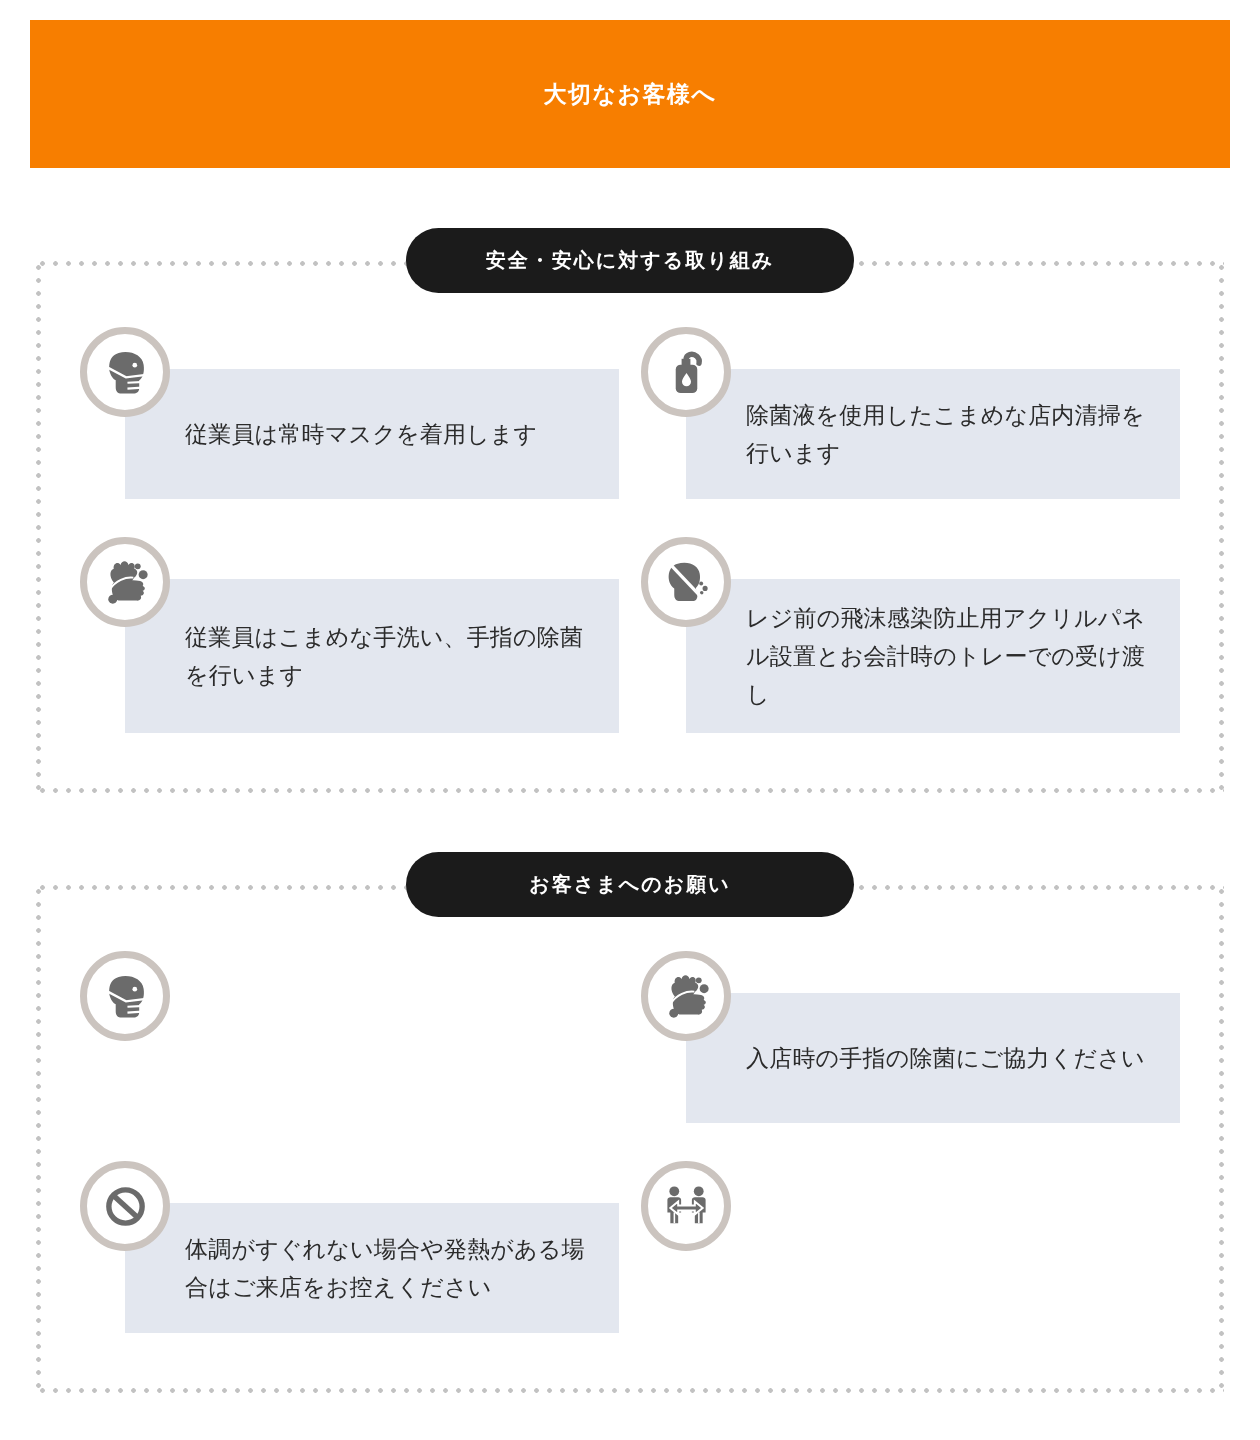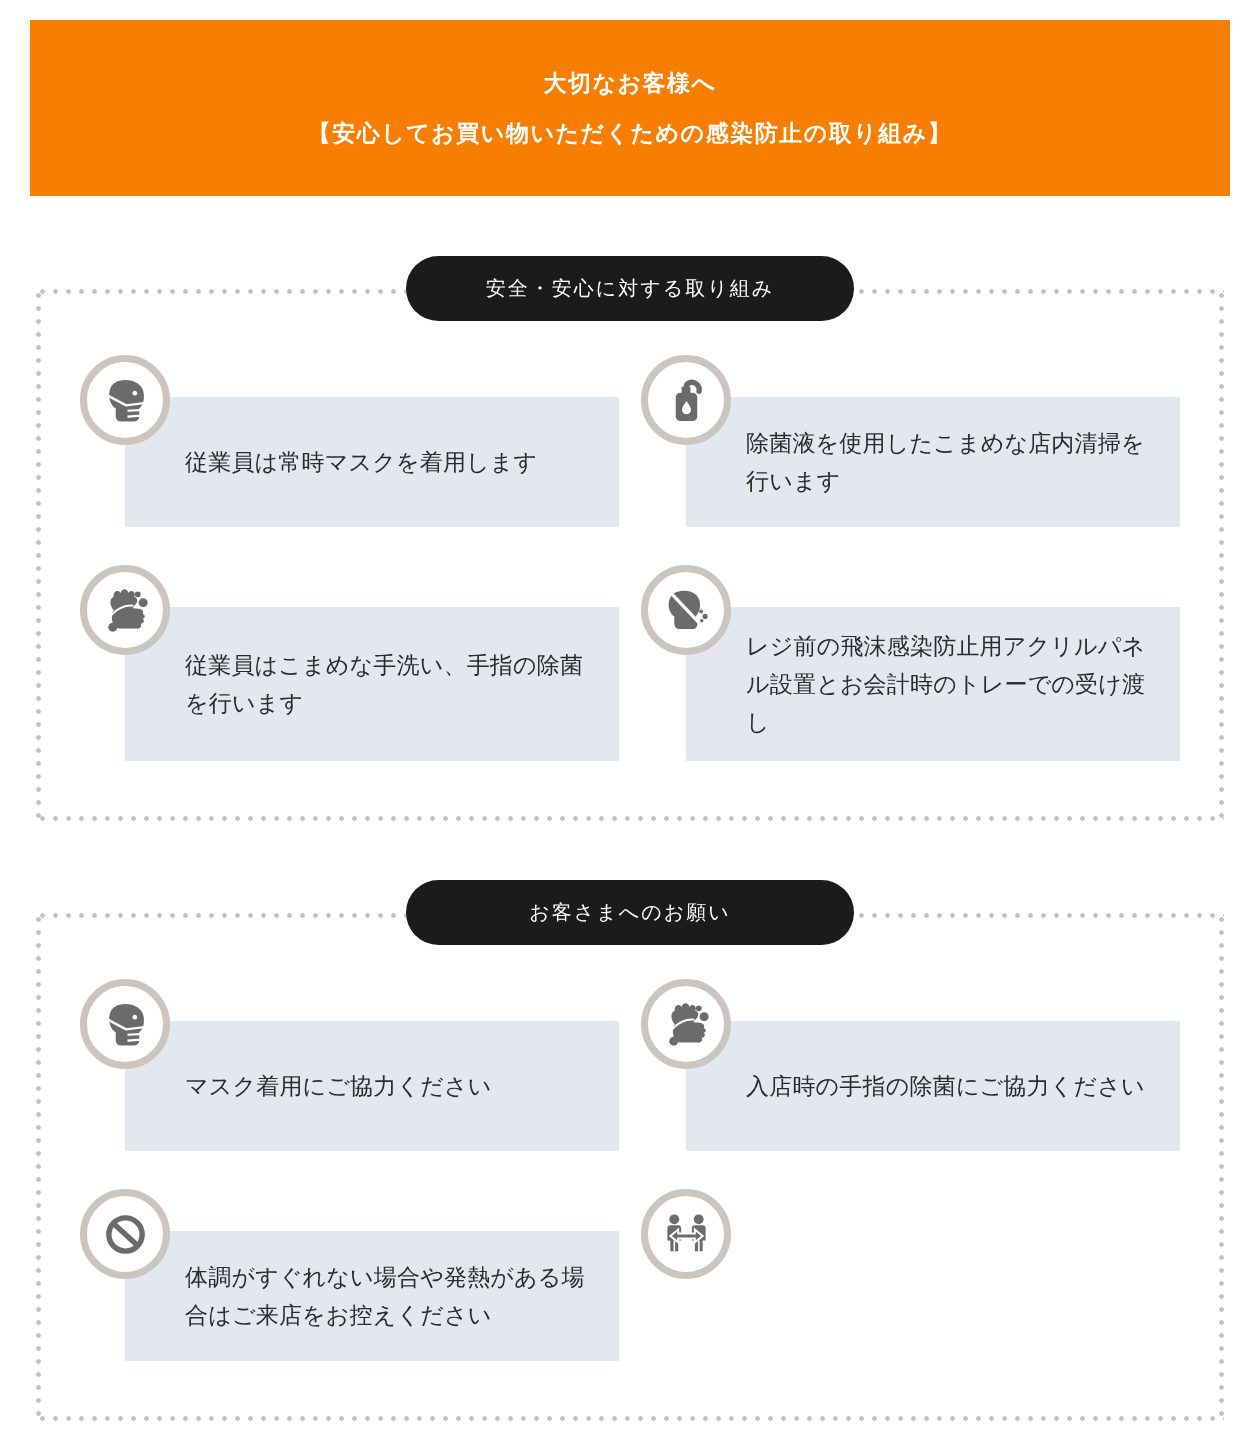--- a/index.html
+++ b/index.html
@@ -7,21 +7,21 @@
     width: 1260px;
     background: #ffffff;
     font-family: "Liberation Sans", "DejaVu Sans", sans-serif;
     color: #2b2b2b;
   }
   body { height: 1440px; overflow: hidden; }
 
   
   .banner {
     margin: 20px 30px 12px;
-    height: 176px;
+    height: 148px;
     background: #F77E00;
     color: #ffffff;
     display: flex;
     flex-direction: column;
     align-items: center;
     justify-content: center;
     text-align: center;
   }
   .banner .line {
     font-size: 23px;
@@ -54,21 +54,21 @@
     transform: translateX(-50%);
     width: 448px;
     height: 65px;
     background: #1b1b1b;
     color: #ffffff;
     border-radius: 33px;
     display: flex;
     align-items: center;
     justify-content: center;
     font-size: 20px;
-    font-weight: 400;
+    font-weight: 700;
     letter-spacing: 2px;
     white-space: nowrap;
   }
 
   .items-grid {
     display: grid;
     grid-template-columns: 1fr 1fr;
     column-gap: 22px;
     row-gap: 38px;
   }
@@ -104,21 +104,20 @@
     letter-spacing: 0.2px;
     font-weight: 500;
     word-break: break-all;
   }
 </style>
 </head>
 <body>
 
 <header class="banner">
   <div class="line">大切なお客様へ</div>
-  <div class="line">【安心してお買い物いただくための感染防止の取り組み】</div>
 </header>
 
 <section class="section">
   <div class="pill">
     <span>安全・安心に対する取り組み</span>
   </div>
 
   <div class="items-grid">
 
     <div class="item">
@@ -192,23 +191,20 @@
 
     <div class="item">
       <span class="icon-badge">
         <svg viewBox="0 0 48 48">
           <path class="ic" d="M17 4 C29 1 41 6 42.5 16 C43.5 23 42 29 38 32 L38 40 C38 43.5 35.5 45.5 32 45.5 L20 45.5 C16 45.5 14 43 14 39 L14 32 C9 29 6.5 22 7.5 15.5 C8.5 9 12 5.5 17 4 Z"></path>
           <circle cx="33.5" cy="16.5" r="2.4" fill="#fff"></circle>
           <path stroke="#fff" stroke-width="2.4" fill="none" d="M3 17.5 L24.5 29 L45 26.5"></path>
           <path stroke="#fff" stroke-width="2.2" fill="none" d="M26 34.5 L44 33.5 M26 40.5 L41 39.5"></path>
         </svg>
       </span>
-      <div class="item-box">
-        <span>マスク着用にご協力ください</span>
-      </div>
     </div>
 
     <div class="item">
       <span class="icon-badge">
         <svg viewBox="0 0 48 48">
           <path class="ic" d="M12 24 C7 18 8 11 12 10 C11 5 16 2 19 6 C20 1 26 1 27 6 C30 2 35 5 33 10 C37 11 37 16 33 19 L28 26 Z"></path>
           <path class="ic" d="M10 30 C10 23 16 20 22 21 L35 22 C41 22 43.5 25 41.5 27.5 C44.5 28.5 44.5 31.5 41.5 32.5 C44 34.5 42.5 37.5 39.5 37.5 C41 40.5 38.5 43 35 42.5 L19 42.5 C13 42.5 10 37 10 30 Z"></path>
           <path stroke="#fff" stroke-width="2" fill="none" d="M8 31 C14 22 24 18 32 19"></path>
           <circle class="ic" cx="36.5" cy="7.5" r="3"></circle>
           <circle class="ic" cx="42" cy="16" r="4.6"></circle>

